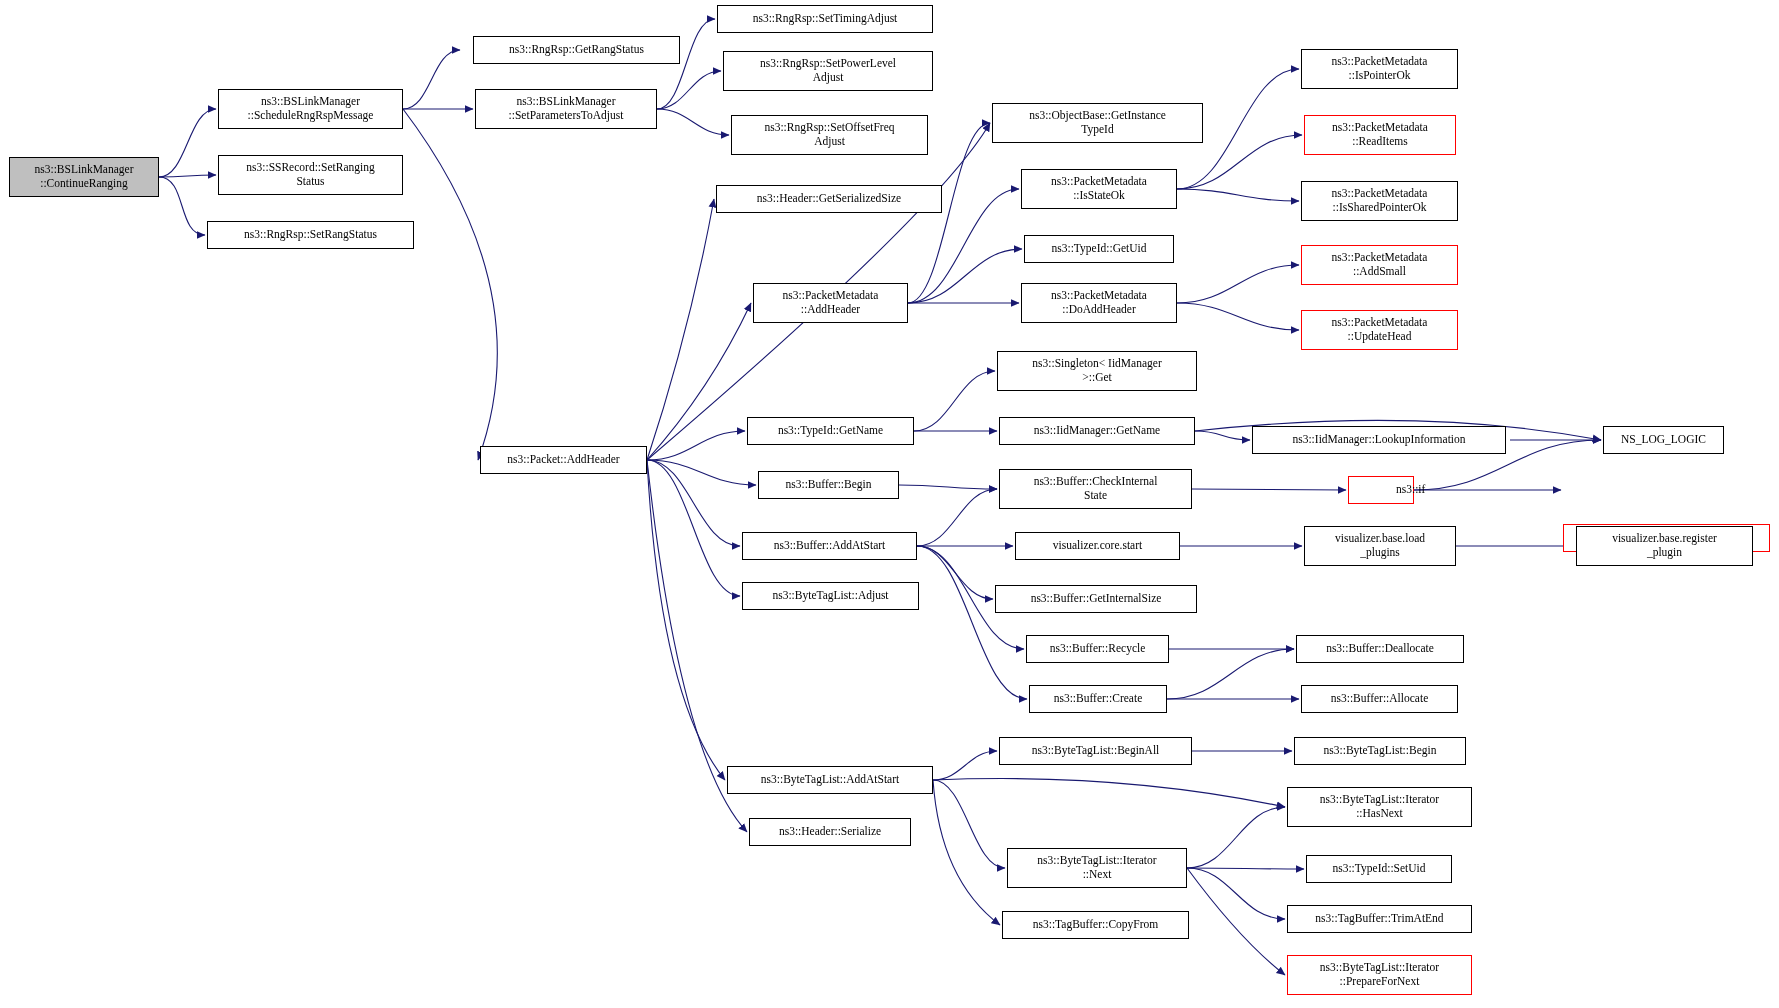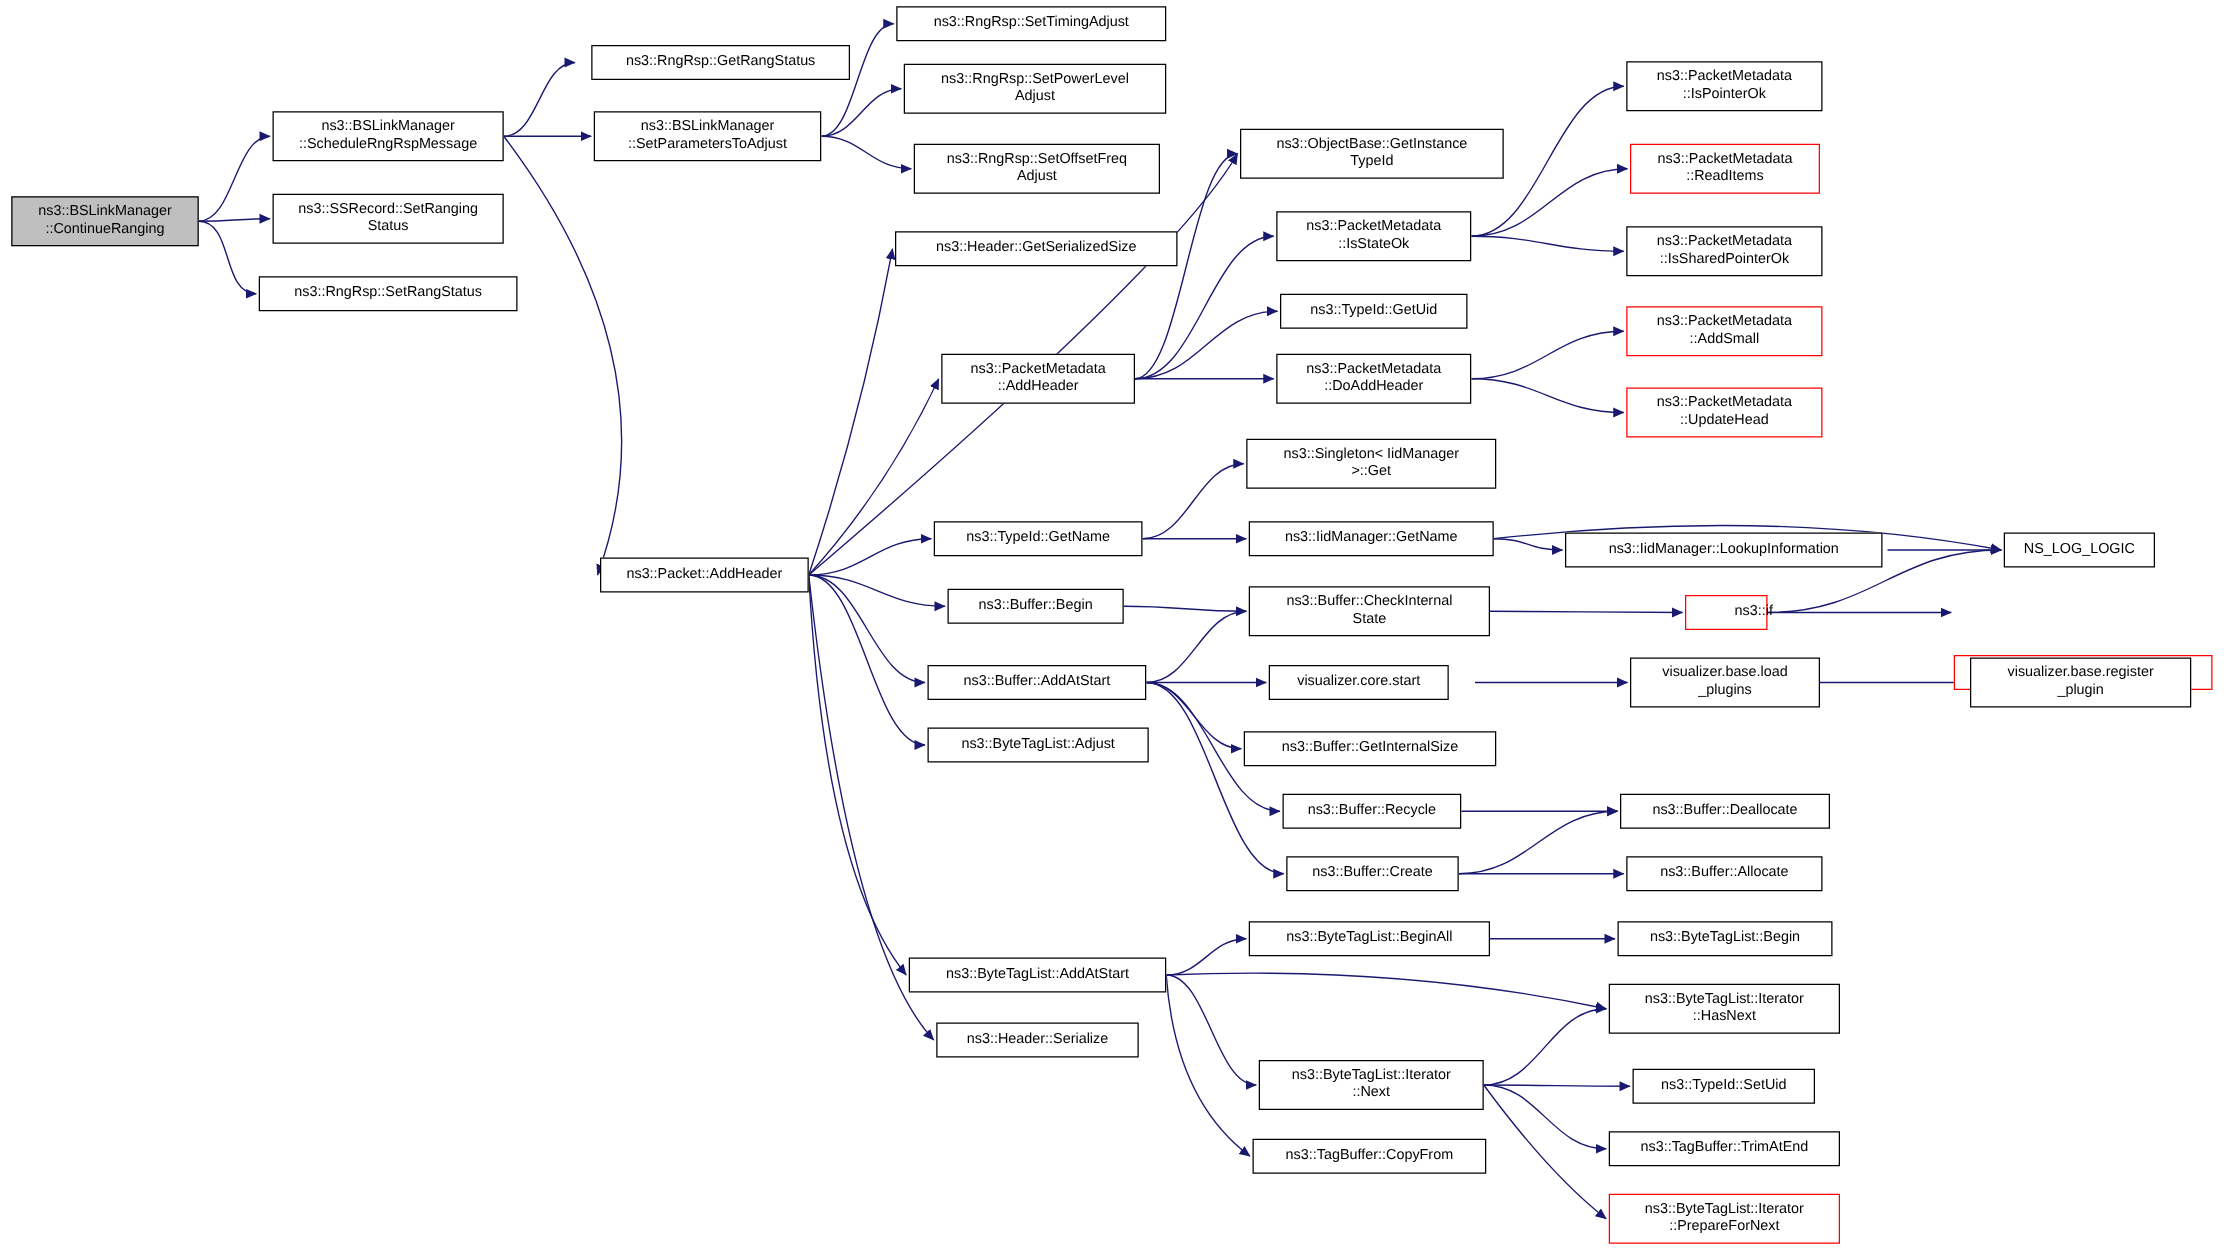--- a/index.html
+++ b/index.html
@@ -21,29 +21,29 @@
   .edge {
     fill:none;
     stroke:var(--edge-color,#191970);
     stroke-width:1.1;
   }
   .node {
     position:absolute;
     display:flex;
     flex-direction:column;
     justify-content:center;
-    align-items:center;
     background:#ffffff;
     border:1px solid var(--node-border,#000000);
     color:#000000;
     font-size:11.5px;
     line-height:1.18;
     text-align:center;
     white-space:nowrap;
     cursor:pointer;
+    font-family:Liberation Serif, serif;
   }
   .node.focus { background:var(--focus-fill,#bfbfbf); }
   .node.red   { border-color:var(--red-border,#ff0000); }
   .node span  { display:block; padding:0 3px; }
 </style>
 </head>
 <body>
 
 <div class="canvas" style="--edge-color: #191970; --node-border: #000000; --red-border: #ff0000; --focus-fill: #bfbfbf; background: rgb(255, 255, 255);">
   <svg id="edges-svg" xmlns="http://www.w3.org/2000/svg" viewBox="0 0 1779 1008">
@@ -212,21 +212,21 @@
       </div>
       <div class="node red" style="left: 1348px; top: 476px; width: 66px; height: 28px; padding-left: 44px;">
         <span>ns3::if</span>
       </div>
       <div class="node red" style="left: 1563px; top: 476px; width: 207px; height: 28px; margin-top: 48px;">
         <span>ns3::NetDeviceContainer::Add</span>
       </div>
       <div class="node" style="left: 742px; top: 532px; width: 175px; height: 28px;">
         <span>ns3::Buffer::AddAtStart</span>
       </div>
-      <div class="node" style="left: 1015px; top: 532px; width: 144px; height: 28px;">
+      <div class="node" style="left: 1015px; top: 532px; width: 165px; height: 28px;">
         <span>visualizer.core.start</span>
       </div>
       <div class="node" style="left: 1304px; top: 526px; width: 152px; height: 40px;">
         <span>visualizer.base.load</span>
         <span>_plugins</span>
       </div>
       <div class="node" style="left: 1576px; top: 526px; width: 177px; height: 40px;">
         <span>visualizer.base.register</span>
         <span>_plugin</span>
       </div>

